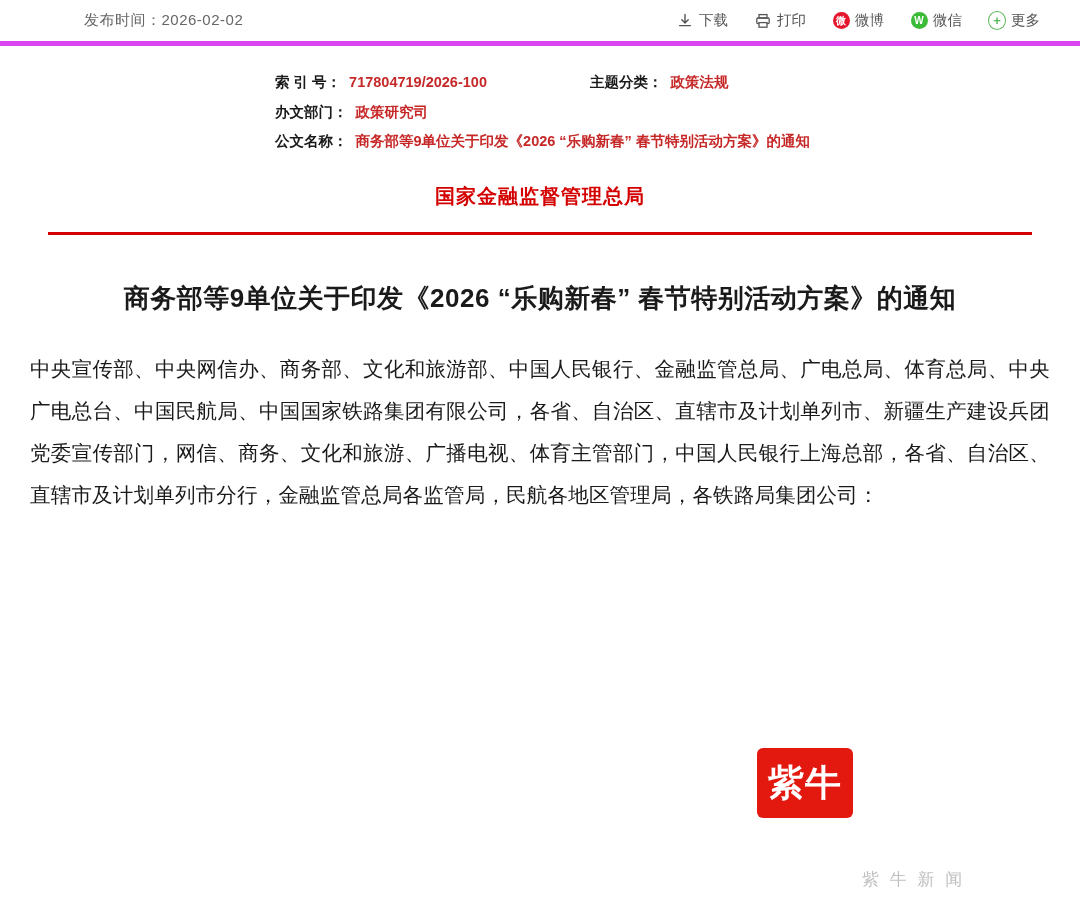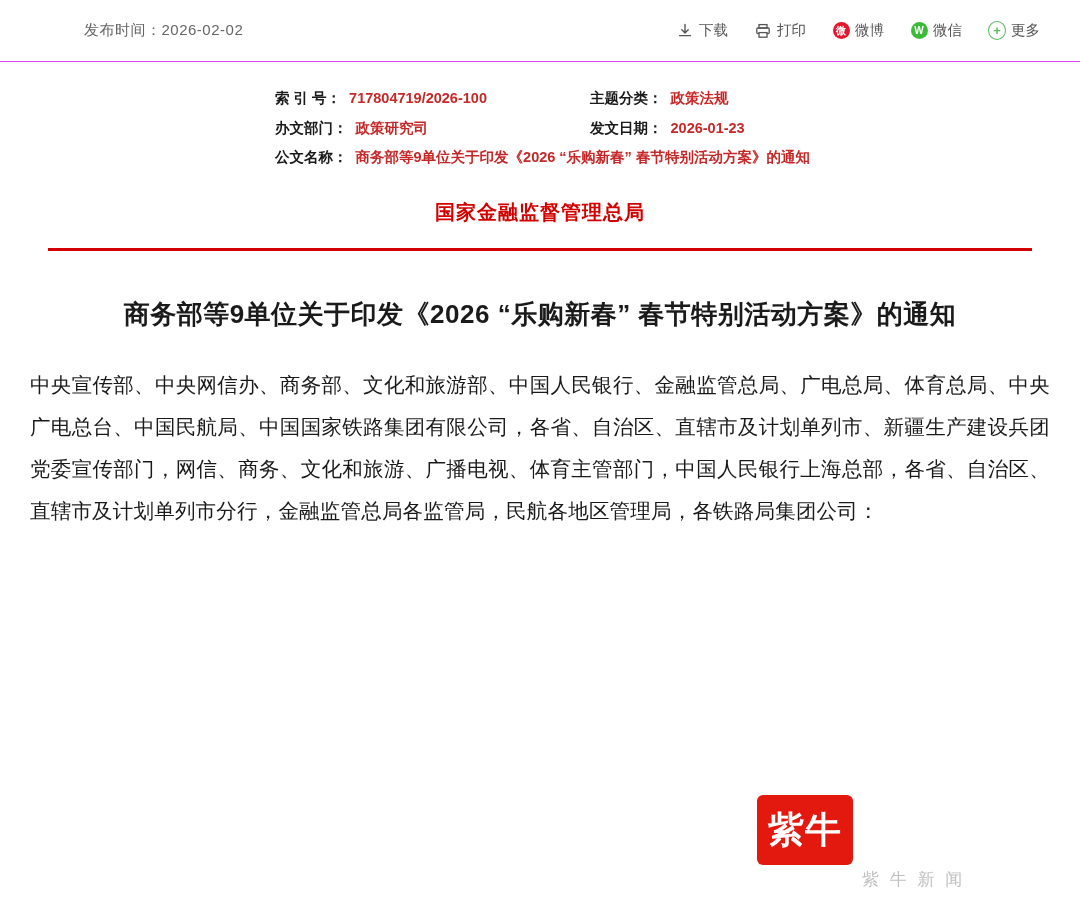--- a/index.html
+++ b/index.html
@@ -11,26 +11,26 @@
     height: 899px;
     background: #ffffff;
     font-family: "Liberation Sans", "DejaVu Sans", sans-serif;
     color: #222222;
     overflow: hidden;
     position: relative;
   }
 
   
   .topbar {
-    height: 62px;
+    height: 46px;
     display: flex;
     align-items: center;
     padding: 0 40px 0 84px;
     box-sizing: border-box;
-    border-bottom: 1px solid #d946ef;
+    border-bottom: 5px solid #d946ef;
     background: #ffffff;
   }
   .publish-time {
     font-size: 15px;
     color: #666666;
     letter-spacing: 0.5px;
     white-space: nowrap;
   }
   .share-area {
     margin-left: auto;
@@ -141,21 +141,21 @@
   }
   .doc-para.indent {
     text-indent: 2em;
     margin-top: 6px;
   }
 
   
   .watermark {
     position: absolute;
     left: 757px;
-    top: 795px;
+    top: 748px;
     width: 96px;
     height: 70px;
     background: #e3180f;
     border-radius: 6px;
     display: flex;
     align-items: center;
     justify-content: center;
     color: #ffffff;
     font-size: 36px;
     font-weight: bold;
@@ -237,24 +237,20 @@
         <span class="meta-label">主题分类：</span>
         <span class="meta-value">政策法规</span>
       </div>
     </div>
 
     <div class="meta-row">
       <div class="meta-cell left">
         <span class="meta-label">办文部门：</span>
         <span class="meta-value">政策研究司</span>
       </div>
-      <div class="meta-cell">
-        <span class="meta-label">发文日期：</span>
-        <span class="meta-value">2026-01-23</span>
-      </div>
     </div>
 
     <div class="meta-row full">
       <div class="meta-cell">
         <span class="meta-label">公文名称：</span>
         <span class="meta-value">商务部等9单位关于印发《2026 “乐购新春” 春节特别活动方案》的通知</span>
       </div>
     </div>
 
   </div>

